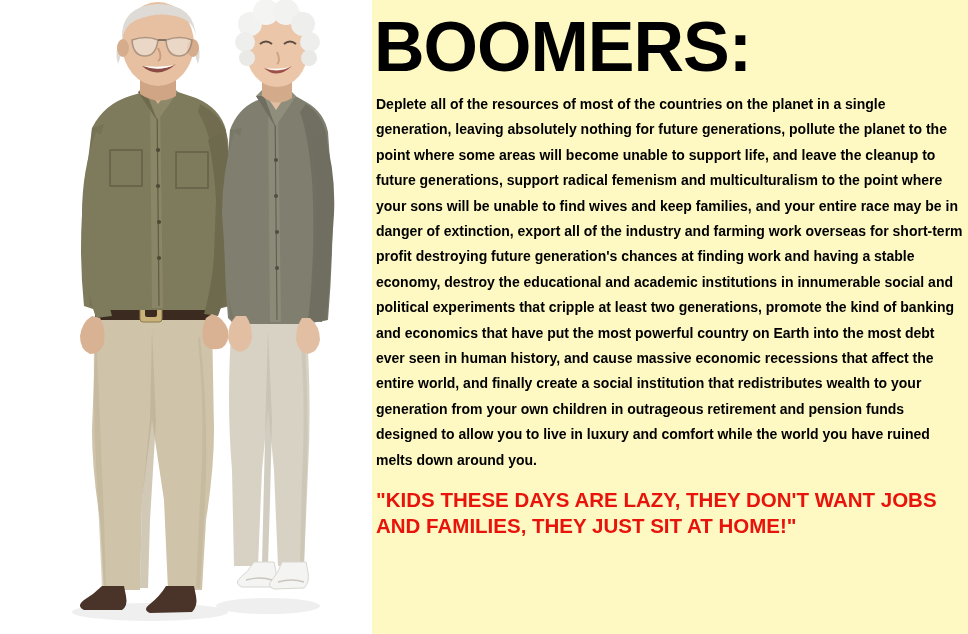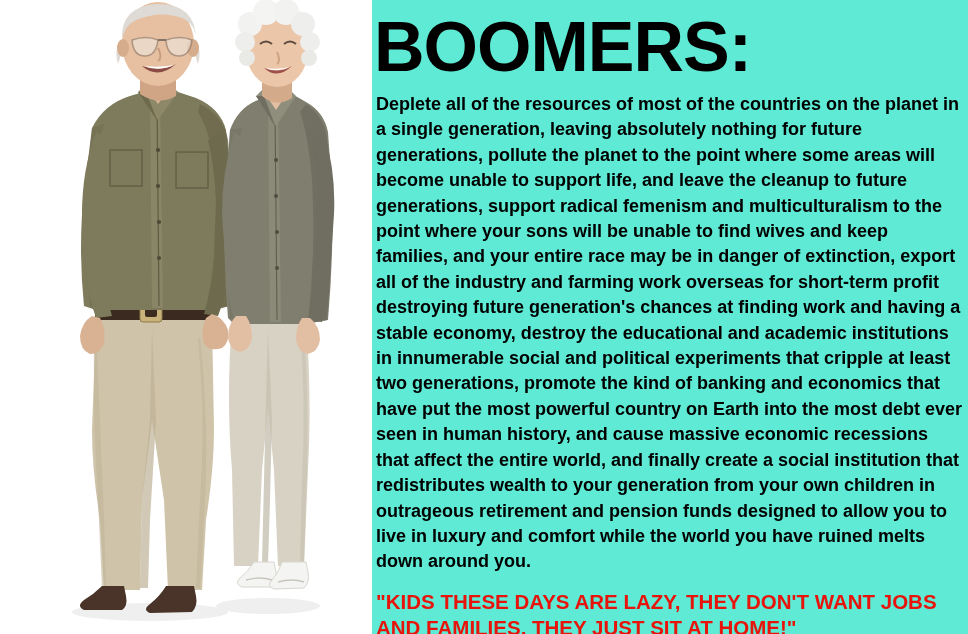--- a/index.html
+++ b/index.html
@@ -10,21 +10,21 @@
   body {
     width: 968px;
     height: 634px;
     overflow: hidden;
     font-family: "Liberation Sans", sans-serif;
   }
   .meme {
     position: relative;
     width: 968px;
     height: 634px;
-    background: #5eead4;
+    background: #fef9c3;
   }
 
   
   .photo-area {
     position: absolute;
     left: 0;
     top: 0;
     width: 372px;
     height: 634px;
     overflow: hidden;
@@ -46,21 +46,21 @@
     line-height: 78px;
     letter-spacing: -1px;
     color: #000000;
     margin: 8px 0 0 0;
     padding: 0;
     white-space: nowrap;
   }
   .body-text {
     font-family: "Liberation Sans", sans-serif;
     font-weight: bold;
-    font-size: 18px;
+    font-size: 14px;
     line-height: 25.4px;
     color: #000000;
     margin: 6px 0 0 0;
     padding: 0 0 0 2px;
     text-align: left;
   }
   .quote {
     font-family: "Liberation Sans", sans-serif;
     font-weight: bold;
     font-size: 20.5px;

